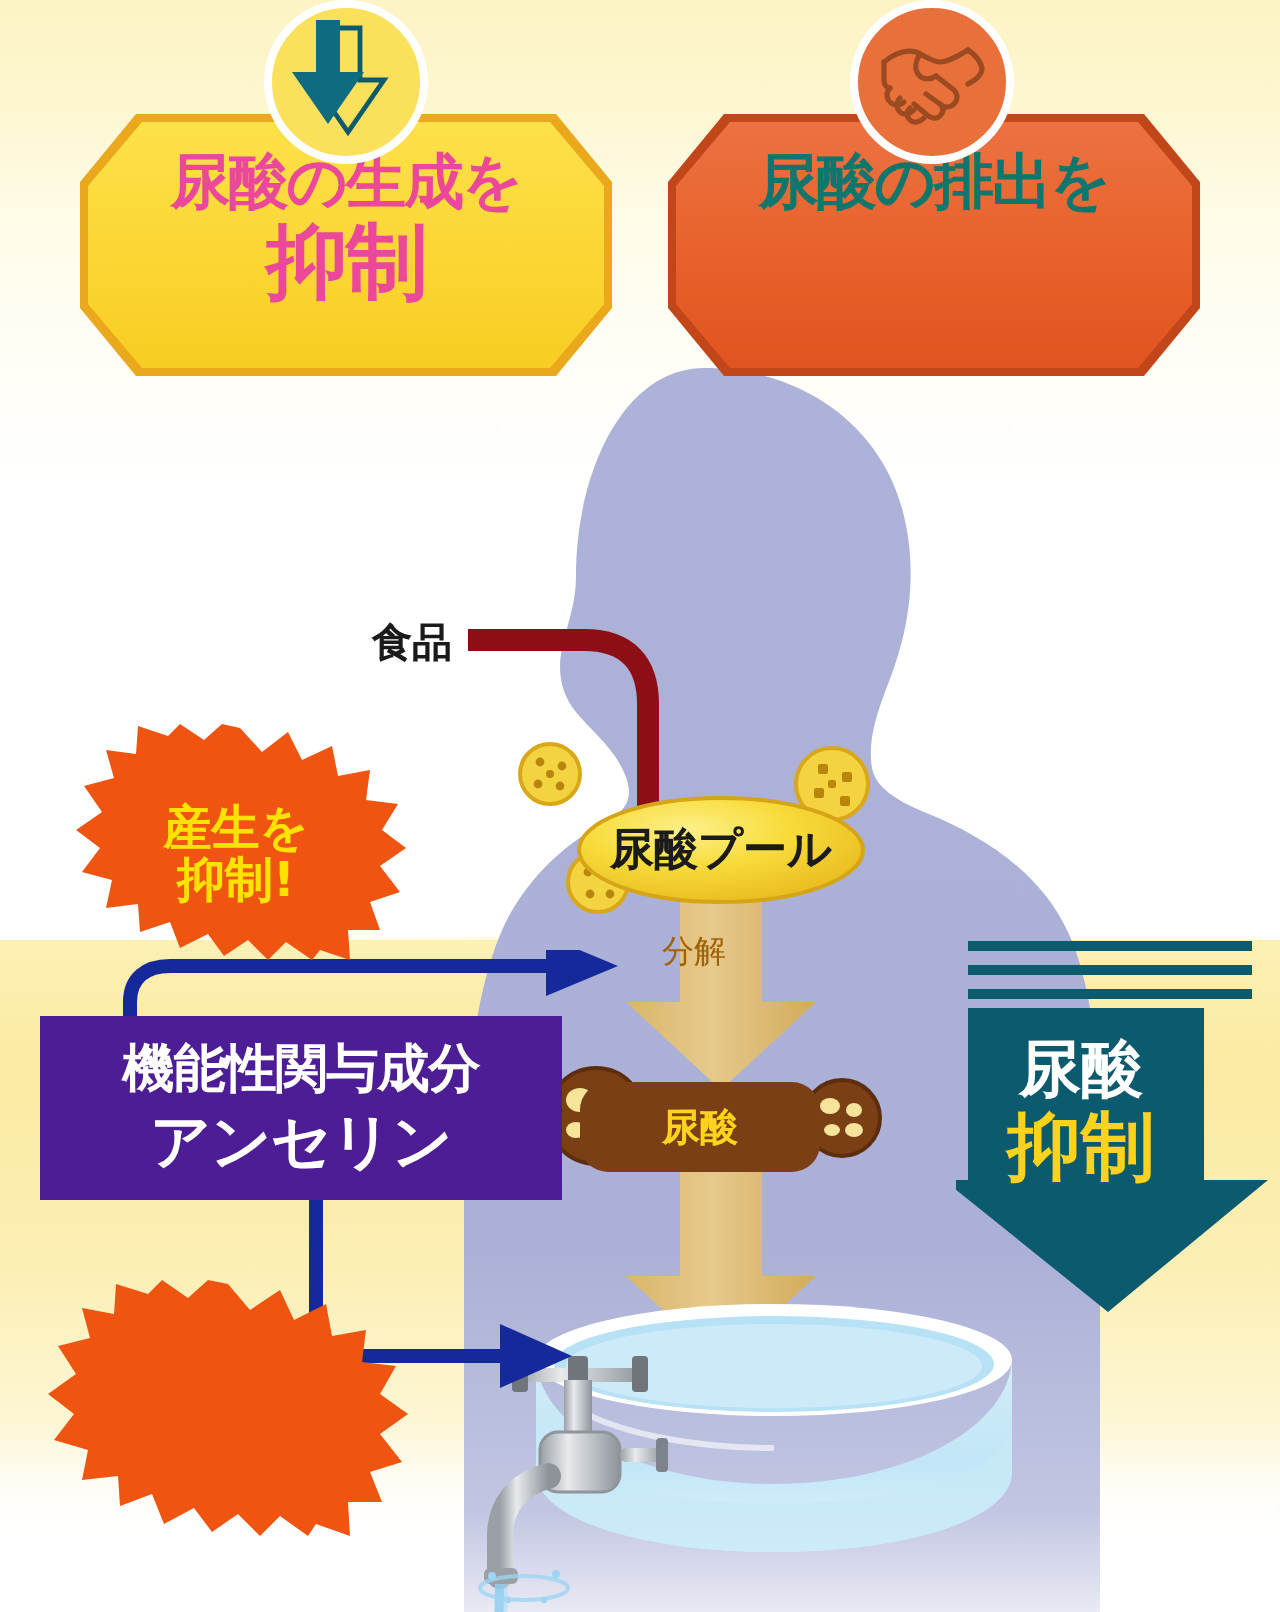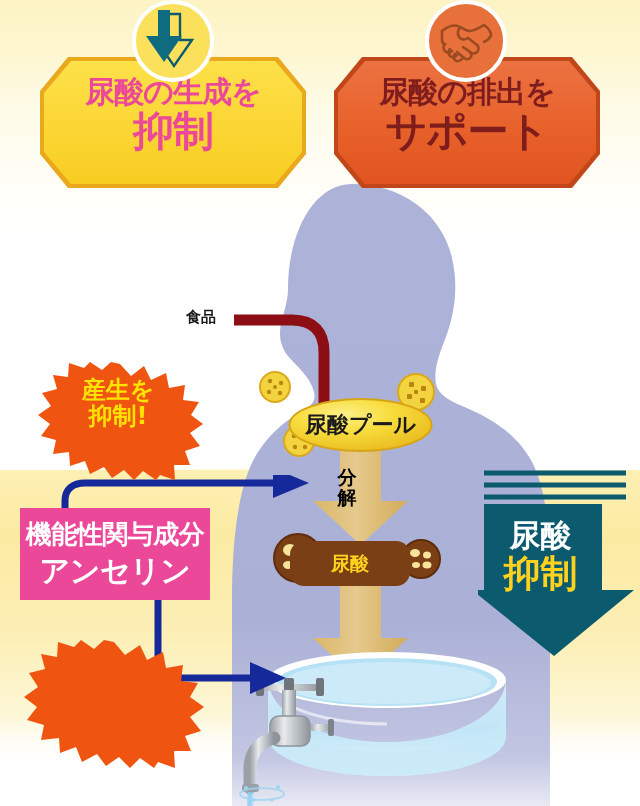--- a/index.html
+++ b/index.html
@@ -34,43 +34,43 @@
   
   .banner{position:absolute;width:270px;height:135px;}
   .banner .hex{position:absolute;inset:0;}
   .banner .btxt{position:absolute;left:0;right:0;top:22px;text-align:center;
     line-height:1.0;}
   .banner .l1{font-size:30px;font-weight:bold;letter-spacing:-1px;}
   .banner .l2{font-size:41px;font-weight:bold;letter-spacing:-1px;margin-top:4px;display:block;}
   #banner-left{left:38px;top:55px;}
   #banner-left .l1,#banner-left .l2{color:#ec4899;}
   #banner-right{left:332px;top:55px;}
-  #banner-right .l1,#banner-right .l2{color:#7f1d1d;}
+  #banner-right .l1,#banner-right .l2{color:#0f766e;}
 
   .badge-circle{position:absolute;width:82px;height:82px;border-radius:50%;
     border:4px solid #ffffff;box-sizing:border-box;z-index:5;}
   #badge-left{left:132px;top:0px;background:#fbe05c;}
   #badge-right{left:425px;top:0px;background:#e8703a;}
   .badge-circle svg{position:absolute;left:0;top:0;}
 
   
-  #food-label{position:absolute;left:186px;top:308px;font-size:15px;font-weight:bold;color:#1a1a1a;}
+  #food-label{position:absolute;left:186px;top:308px;font-size:20px;font-weight:bold;color:#1a1a1a;}
   #food-tube{position:absolute;left:230px;top:300px;}
 
   
   #purine-ellipse{position:absolute;left:288px;top:398px;width:145px;height:54px;}
   #purine-label{position:absolute;left:288px;top:398px;width:145px;height:54px;
     display:flex;align-items:center;justify-content:center;
     font-size:22px;font-weight:bold;color:#1b1b1b;letter-spacing:0px;}
   .cookie{position:absolute;}
 
   
   #decomp-arrow{position:absolute;left:303px;top:445px;}
   #decomp-label{position:absolute;left:330px;top:468px;width:34px;
-    font-size:19px;font-weight:bold;color:#000000;line-height:1.05;text-align:center;}
+    font-size:16px;font-weight:normal;color:#a16207;line-height:1.05;text-align:center;}
 
   
   #uric-capsule{position:absolute;left:290px;top:541px;width:120px;height:45px;
     background:#7a3f14;border-radius:14px;}
   #uric-capsule-label{position:absolute;left:290px;top:541px;width:120px;height:45px;
     display:flex;align-items:center;justify-content:center;
     font-size:19px;font-weight:bold;color:#ffd21e;}
   .crystal{position:absolute;}
 
   
@@ -83,29 +83,29 @@
   #faucet{position:absolute;left:240px;top:668px;}
 
   
   #teal-arrow{position:absolute;left:478px;top:468px;}
   #teal-arrow-text{position:absolute;left:478px;top:520px;width:125px;text-align:center;line-height:1.02;}
   #teal-arrow-text .tl1{display:block;font-size:31px;font-weight:bold;color:#ffffff;}
   #teal-arrow-text .tl2{display:block;font-size:37px;font-weight:bold;color:#ffd21e;margin-top:3px;}
 
   
   .burst{position:absolute;}
-  .burst-text{position:absolute;text-align:center;font-weight:bold;color:#ffe200;line-height:1.08;}
+  .burst-text{position:absolute;text-align:center;font-weight:bold;color:#ffe200;line-height:1.08;margin-top:24px;}
   #burst-top{left:38px;top:362px;}
   #burst-top-text{left:38px;top:378px;width:160px;font-size:24px;}
   #burst-bottom{left:24px;top:640px;}
   #burst-bottom-text{left:24px;top:657px;width:170px;font-size:25px;}
 
   
-  #anserine-box{position:absolute;left:20px;top:508px;width:190px;height:92px;
-    background:#ec4899;}
+  #anserine-box{position:absolute;left:20px;top:508px;width:261px;height:92px;
+    background:#4c1d95;}
   #anserine-box .al1{position:absolute;left:0;right:0;top:9px;text-align:center;
     font-size:26px;font-weight:bold;color:#ffffff;letter-spacing:-0.5px;}
   #anserine-box .al2{position:absolute;left:0;right:0;top:43px;text-align:center;
     font-size:30px;font-weight:bold;color:#ffffff;letter-spacing:-0.5px;}
 
   
   #connector-upper{position:absolute;left:55px;top:475px;}
   #connector-lower{position:absolute;left:150px;top:596px;}
 </style>
 </head>
@@ -196,21 +196,20 @@
           <stop offset="0%" stop-color="#ec7242"></stop>
           <stop offset="55%" stop-color="#e8612a"></stop>
           <stop offset="100%" stop-color="#e1541f"></stop>
         </linearGradient>
       </defs>
       <polygon points="2,36 30,2 240,2 268,36 268,99 240,133 30,133 2,99" fill="#c1471a"></polygon>
       <polygon points="6,38 33,6 237,6 264,38 264,97 237,129 33,129 6,97" fill="url(#oHex)"></polygon>
     </svg>
     <div class="btxt">
       <span class="l1">尿酸の排出を</span>
-      <span class="l2">サポート</span>
     </div>
   </div>
 
   <div class="badge-circle" id="badge-right">
     <svg width="74" height="74" viewBox="0 0 74 74">
       <g fill="none" stroke="#9b4a22" stroke-width="2.6" stroke-linecap="round" stroke-linejoin="round">
         <path d="M13,27 C19,22 26,20 31,23 C35,25 38,27 41,27 C45,27 50,24 55,21"></path>
         <path d="M55,21 C58,23 61,26 62,30 C62,33 59,36 55,38"></path>
         <path d="M31,23 C29,26 28,30 30,33 C32,36 36,36 39,34"></path>
         <path d="M39,34 L48,41 C50,43 50,46 48,48 C46,50 43,50 41,48 L34,43"></path>

